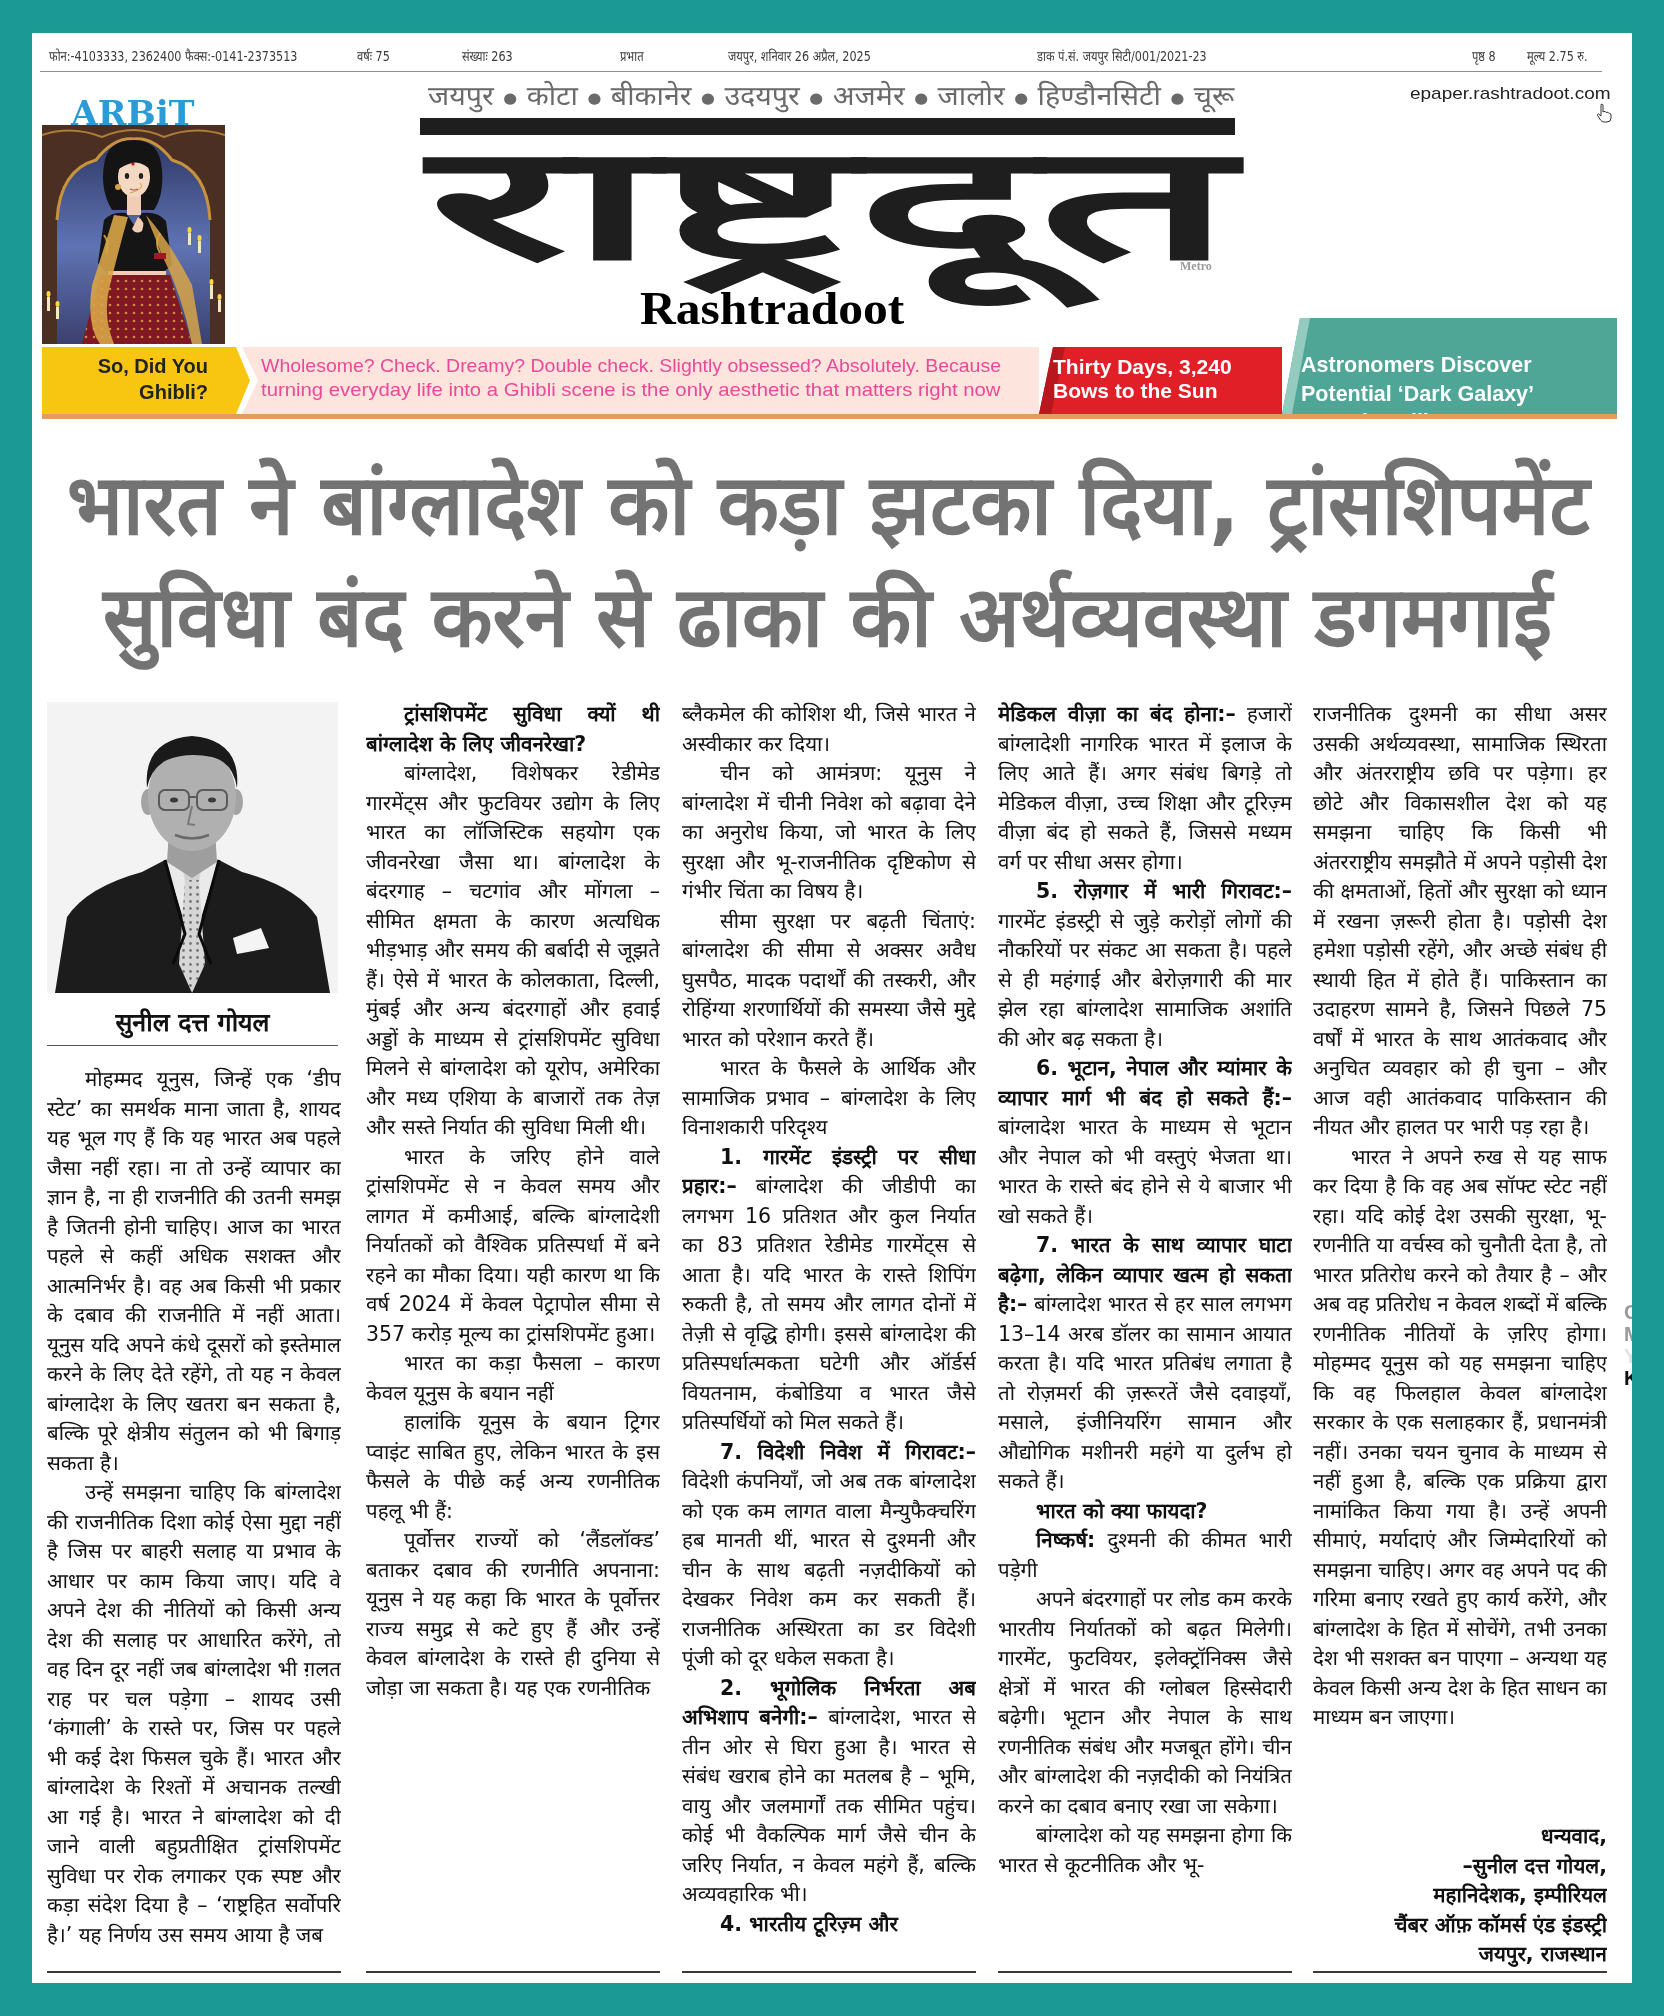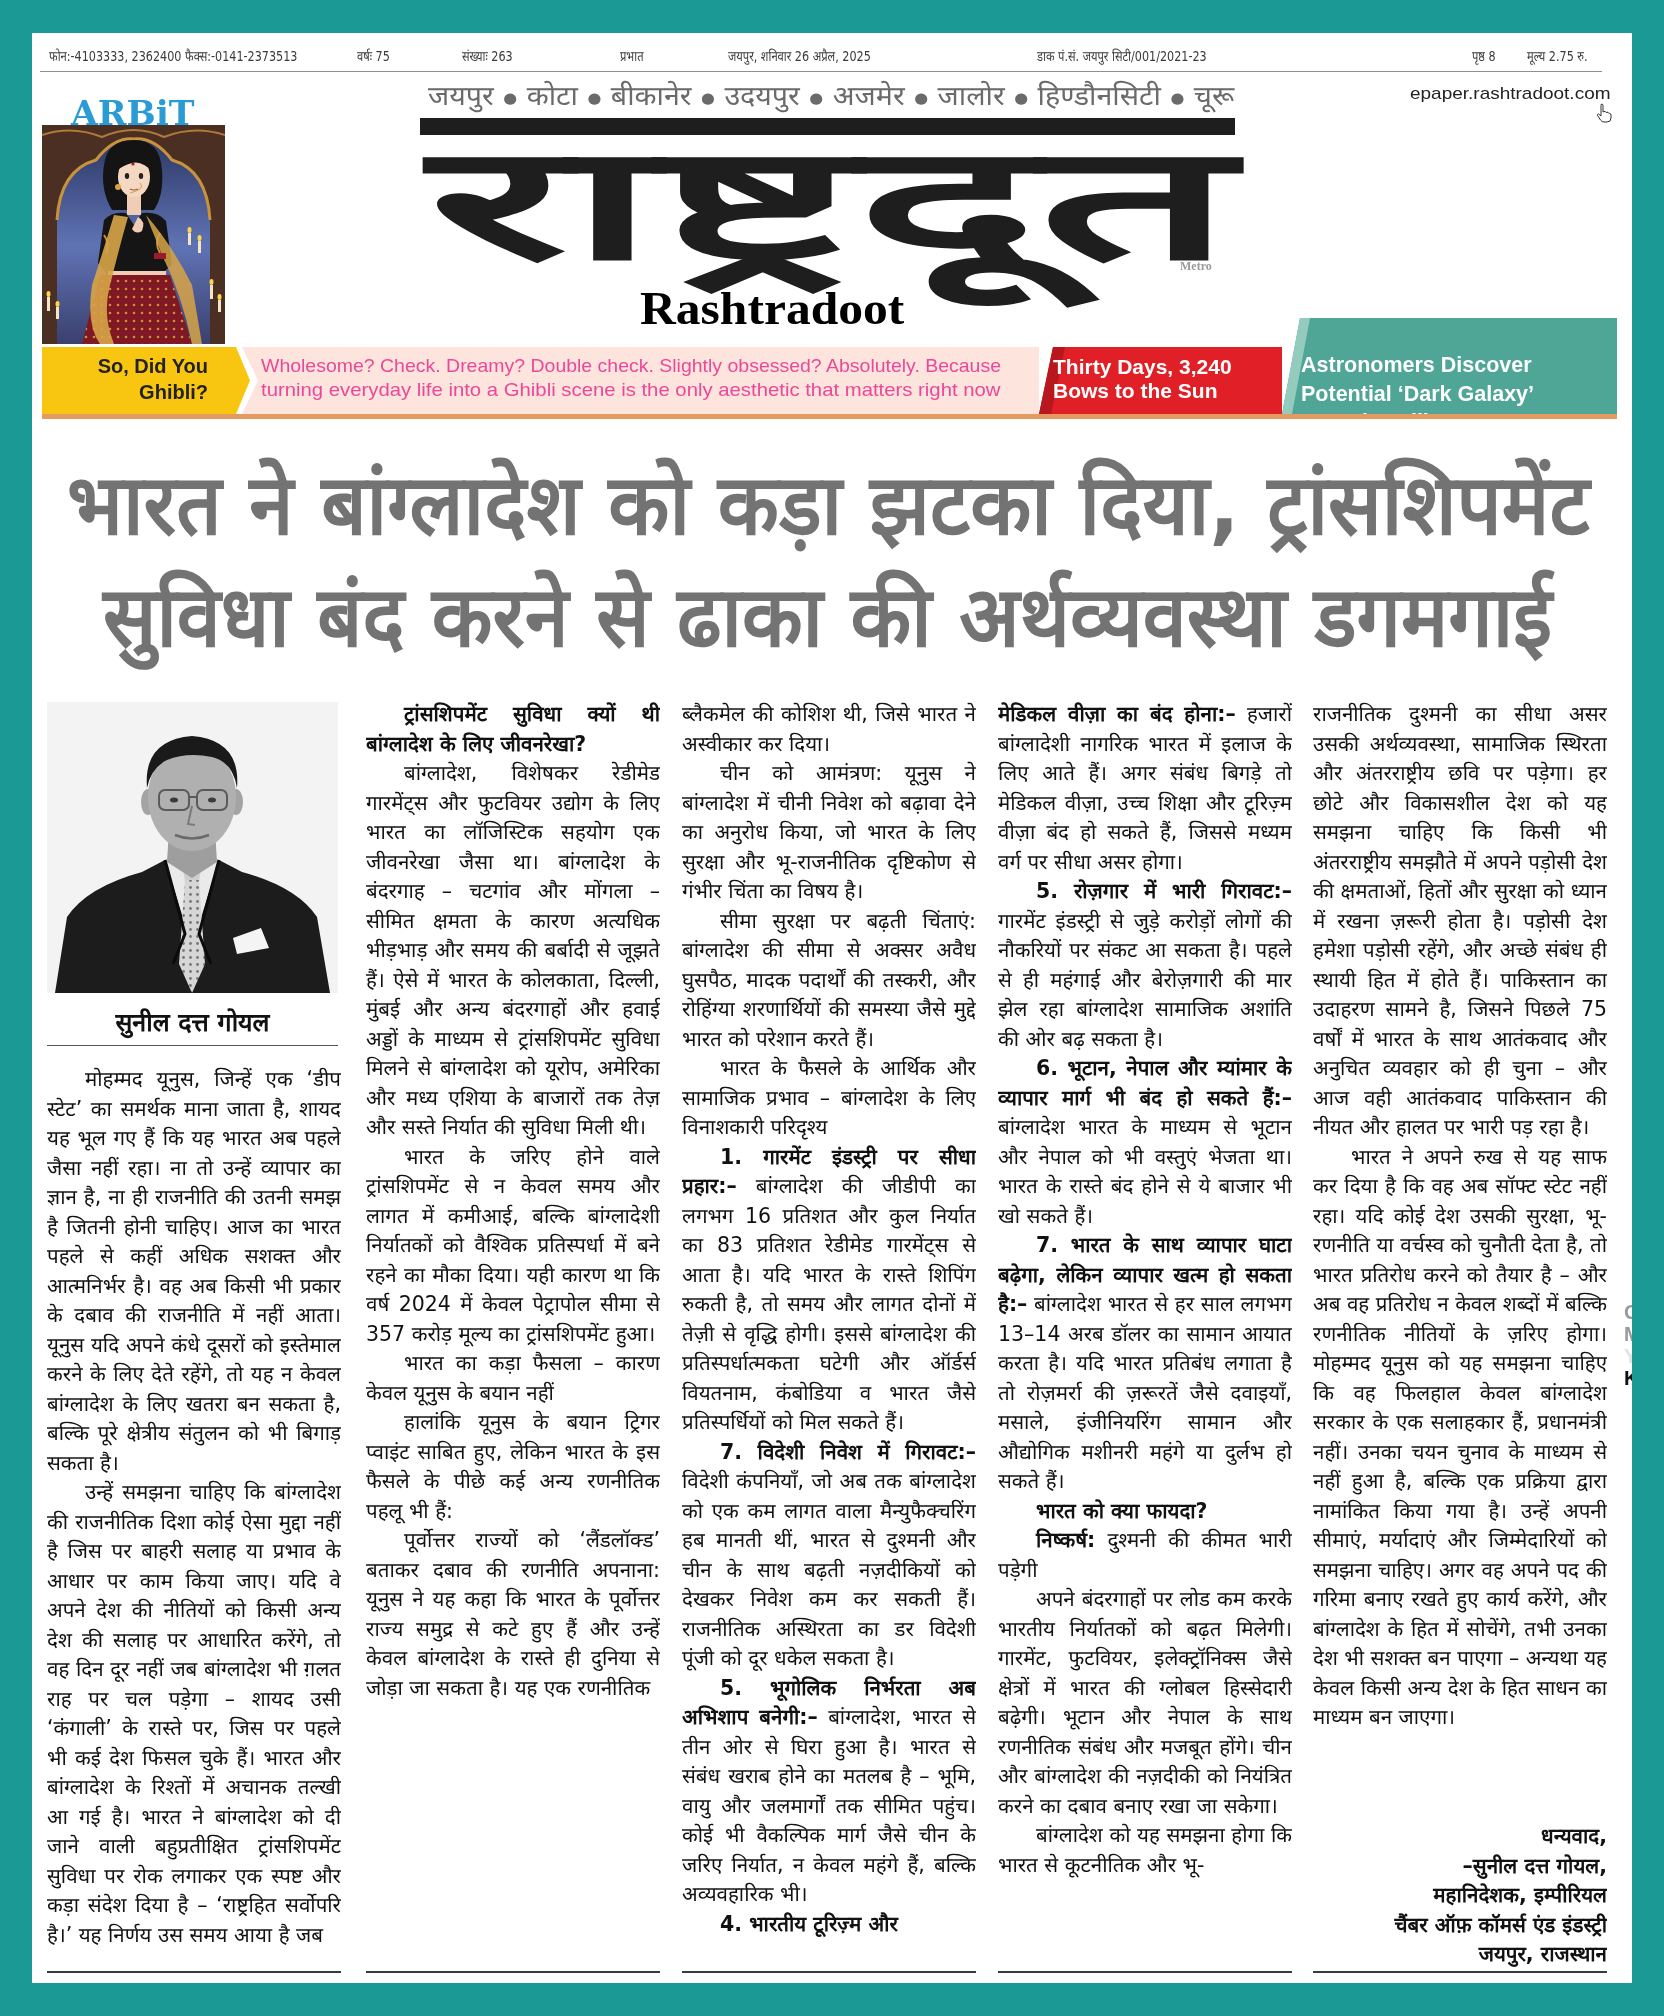--- a/index.html
+++ b/index.html
@@ -226,21 +226,21 @@
   </div>
   <div class="col-rule" style="left:334px"></div>
 
   <div class="col" style="left:650px;top:667px;height:1270px">
     <p>ब्लैकमेल की कोशिश थी, जिसे भारत ने अस्वीकार कर दिया।</p>
     <p class="indent">चीन को आमंत्रण: यूनुस ने बांग्लादेश में चीनी निवेश को बढ़ावा देने का अनुरोध किया, जो भारत के लिए सुरक्षा और भू-राजनीतिक दृष्टिकोण से गंभीर चिंता का विषय है।</p>
     <p class="indent">सीमा सुरक्षा पर बढ़ती चिंताएं: बांग्लादेश की सीमा से अक्सर अवैध घुसपैठ, मादक पदार्थों की तस्करी, और रोहिंग्या शरणार्थियों की समस्या जैसे मुद्दे भारत को परेशान करते हैं।</p>
     <p class="indent">भारत के फैसले के आर्थिक और सामाजिक प्रभाव – बांग्लादेश के लिए विनाशकारी परिदृश्य</p>
     <p class="indent"><b>1. गारमेंट इंडस्ट्री पर सीधा प्रहार:–</b><span>  बांग्लादेश की जीडीपी का लगभग 16 प्रतिशत और कुल निर्यात का 83 प्रतिशत रेडीमेड गारमेंट्स से आता है। यदि भारत के रास्ते शिपिंग रुकती है, तो समय और लागत दोनों में तेज़ी से वृद्धि होगी। इससे बांग्लादेश की प्रतिस्पर्धात्मकता घटेगी और ऑर्डर्स वियतनाम, कंबोडिया व भारत जैसे प्रतिस्पर्धियों को मिल सकते हैं।</span></p>
     <p class="indent"><b>7. विदेशी निवेश में गिरावट:–</b><span> विदेशी कंपनियाँ, जो अब तक बांग्लादेश को एक कम लागत वाला मैन्युफैक्चरिंग हब मानती थीं, भारत से दुश्मनी और चीन के साथ बढ़ती नज़दीकियों को देखकर निवेश कम कर सकती हैं। राजनीतिक अस्थिरता का डर विदेशी पूंजी को दूर धकेल सकता है।</span></p>
-    <p class="indent"><b>5. भूगोलिक निर्भरता अब अभिशाप बनेगी:–</b><span> बांग्लादेश, भारत से तीन ओर से घिरा हुआ है। भारत से संबंध खराब होने का मतलब है – भूमि, वायु और जलमार्गों तक सीमित पहुंच। कोई भी वैकल्पिक मार्ग जैसे चीन के जरिए निर्यात, न केवल महंगे हैं, बल्कि अव्यवहारिक भी।</span></p>
+    <p class="indent"><b>2. भूगोलिक निर्भरता अब अभिशाप बनेगी:–</b><span> बांग्लादेश, भारत से तीन ओर से घिरा हुआ है। भारत से संबंध खराब होने का मतलब है – भूमि, वायु और जलमार्गों तक सीमित पहुंच। कोई भी वैकल्पिक मार्ग जैसे चीन के जरिए निर्यात, न केवल महंगे हैं, बल्कि अव्यवहारिक भी।</span></p>
     <p class="indent"><b>4. भारतीय टूरिज़्म और</b><span></span></p>
   </div>
   <div class="col-rule" style="left:650px"></div>
 
   <div class="col" style="left:966px;top:667px;height:1270px">
     <p><b>मेडिकल वीज़ा का बंद होना:–</b><span> हजारों बांग्लादेशी नागरिक भारत में इलाज के लिए आते हैं। अगर संबंध बिगड़े तो मेडिकल वीज़ा, उच्च शिक्षा और टूरिज़्म वीज़ा बंद हो सकते हैं, जिससे मध्यम वर्ग पर सीधा असर होगा।</span></p>
     <p class="indent"><b>5. रोज़गार में भारी गिरावट:–</b><span> गारमेंट इंडस्ट्री से जुड़े करोड़ों लोगों की नौकरियों पर संकट आ सकता है। पहले से ही महंगाई और बेरोज़गारी की मार झेल रहा बांग्लादेश सामाजिक अशांति की ओर बढ़ सकता है।</span></p>
     <p class="indent"><b>6. भूटान, नेपाल और म्यांमार के व्यापार मार्ग भी बंद हो सकते हैं:–</b><span>  बांग्लादेश भारत के माध्यम से भूटान और नेपाल को भी वस्तुएं भेजता था। भारत के रास्ते बंद होने से ये बाजार भी खो सकते हैं।</span></p>
     <p class="indent"><b>7. भारत के साथ व्यापार घाटा बढ़ेगा, लेकिन व्यापार खत्म हो सकता है:–</b><span>  बांग्लादेश भारत से हर साल लगभग 13–14 अरब डॉलर का सामान आयात करता है। यदि भारत प्रतिबंध लगाता है तो रोज़मर्रा की ज़रूरतें जैसे दवाइयाँ, मसाले, इंजीनियरिंग सामान और औद्योगिक मशीनरी महंगे या दुर्लभ हो सकते हैं।</span></p>
     <p class="indent"><b>भारत को क्या फायदा?</b></p>

